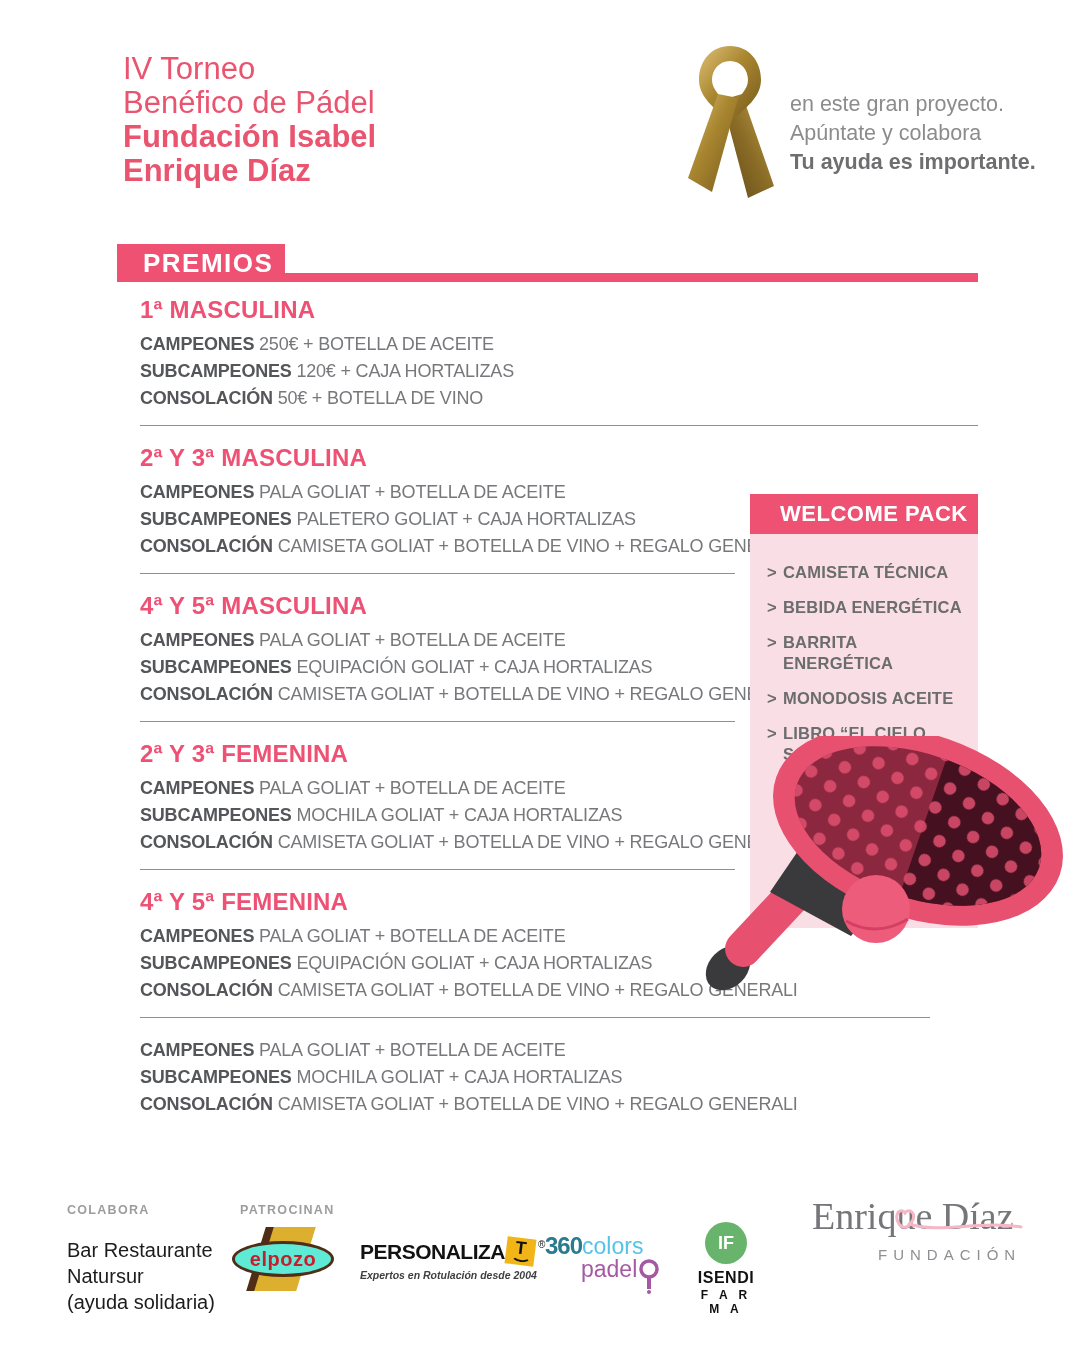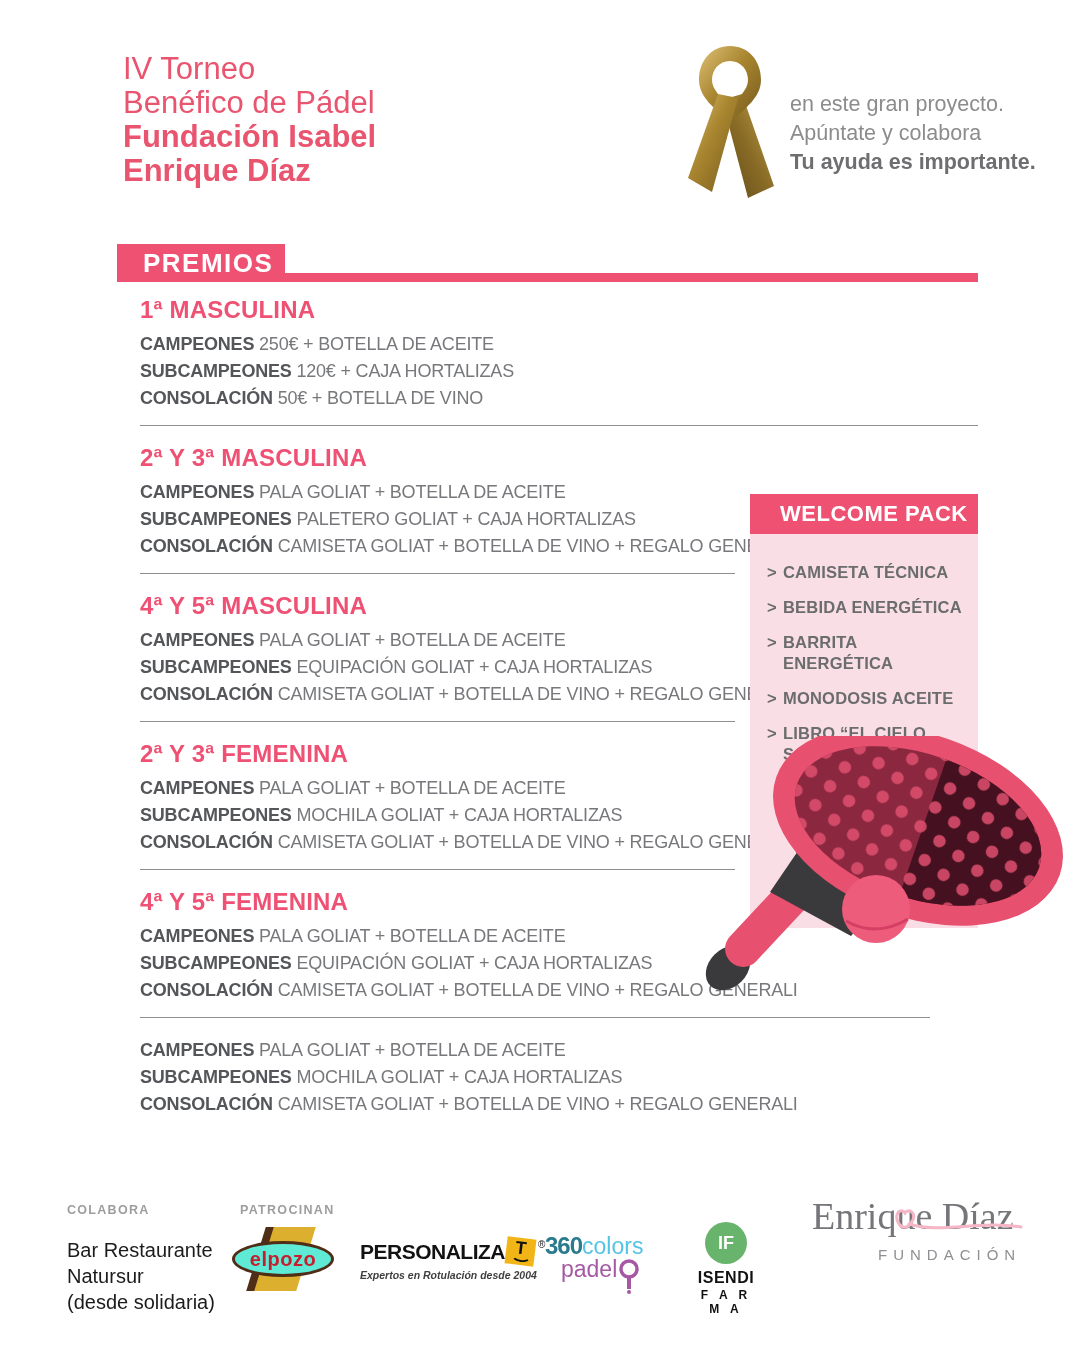--- a/index.html
+++ b/index.html
@@ -61,21 +61,21 @@
         display:flex;align-items:flex-start;justify-content:center;font-weight:900;font-size:18px;color:#121212;}
   .pz-smile{position:absolute;bottom:3px;left:6px;width:16px;height:9px;border:2px solid transparent;
         border-bottom:2.5px solid #121212;border-radius:50%;}
   .pz-reg{font-size:10px;color:#121212;margin:-14px 0 0 3px;}
   .pz-tag{font-size:10.5px;font-weight:700;font-style:italic;color:#3f3f40;margin-top:4px;}
 
   .c360{position:absolute;left:545px;top:1234px;line-height:24px;}
   .c360 .n360{font-size:24px;font-weight:800;color:#2a7b8d;letter-spacing:-1px;}
   .c360 .colors{font-size:23px;color:#55c3e6;}
   .c360 .padel-line{margin:-4px 0 0 16px;display:flex;align-items:flex-start;}
-  .c360 .padel{font-size:23px;color:#a559a3;}
+  .c360 .padel{font-size:23px;color:#a559a3;margin-left:20px;}
 
   .isendi{position:absolute;left:693px;top:1222px;width:66px;text-align:center;}
   .isendi .circle{width:42px;height:42px;border-radius:50%;background:#68b46c;margin:0 auto;
         display:flex;align-items:center;justify-content:center;color:#fff;font-weight:900;font-size:18px;}
   .isendi .name{font-size:16px;font-weight:900;color:#111;letter-spacing:.5px;margin-top:5px;}
   .isendi .sub{font-size:12px;font-weight:700;color:#111;letter-spacing:4px;margin-top:1px;}
 
   .fundacion{position:absolute;left:790px;top:1196px;width:235px;font-family:"Liberation Serif",serif;color:#75757a;}
   .fd-l1{font-size:38px;line-height:40px;}
   .fd-l2{font-size:38px;line-height:40px;margin-left:22px;}
@@ -227,21 +227,21 @@
 
       <circle cx="188" cy="173" r="34" fill="#ee5c7c"></circle>
       <path d="M158 185 Q188 202 220 183" stroke="#d43f63" stroke-width="3" fill="none"></path>
     </svg>
   </div>
 
   <div class="flabel colabora-lbl">COLABORA</div>
   <div class="colabora-txt">
     <div>Bar Restaurante</div>
     <div class="bold">Natursur</div>
-    <div>(desde solidaria)</div>
+    <div>(ayuda solidaria)</div>
   </div>
 
   <div class="flabel patrocinan-lbl">PATROCINAN</div>
 
   <div class="elpozo">
     <div class="brown"></div>
     <div class="gold"></div>
     <div class="oval">elpozo</div>
   </div>
 

